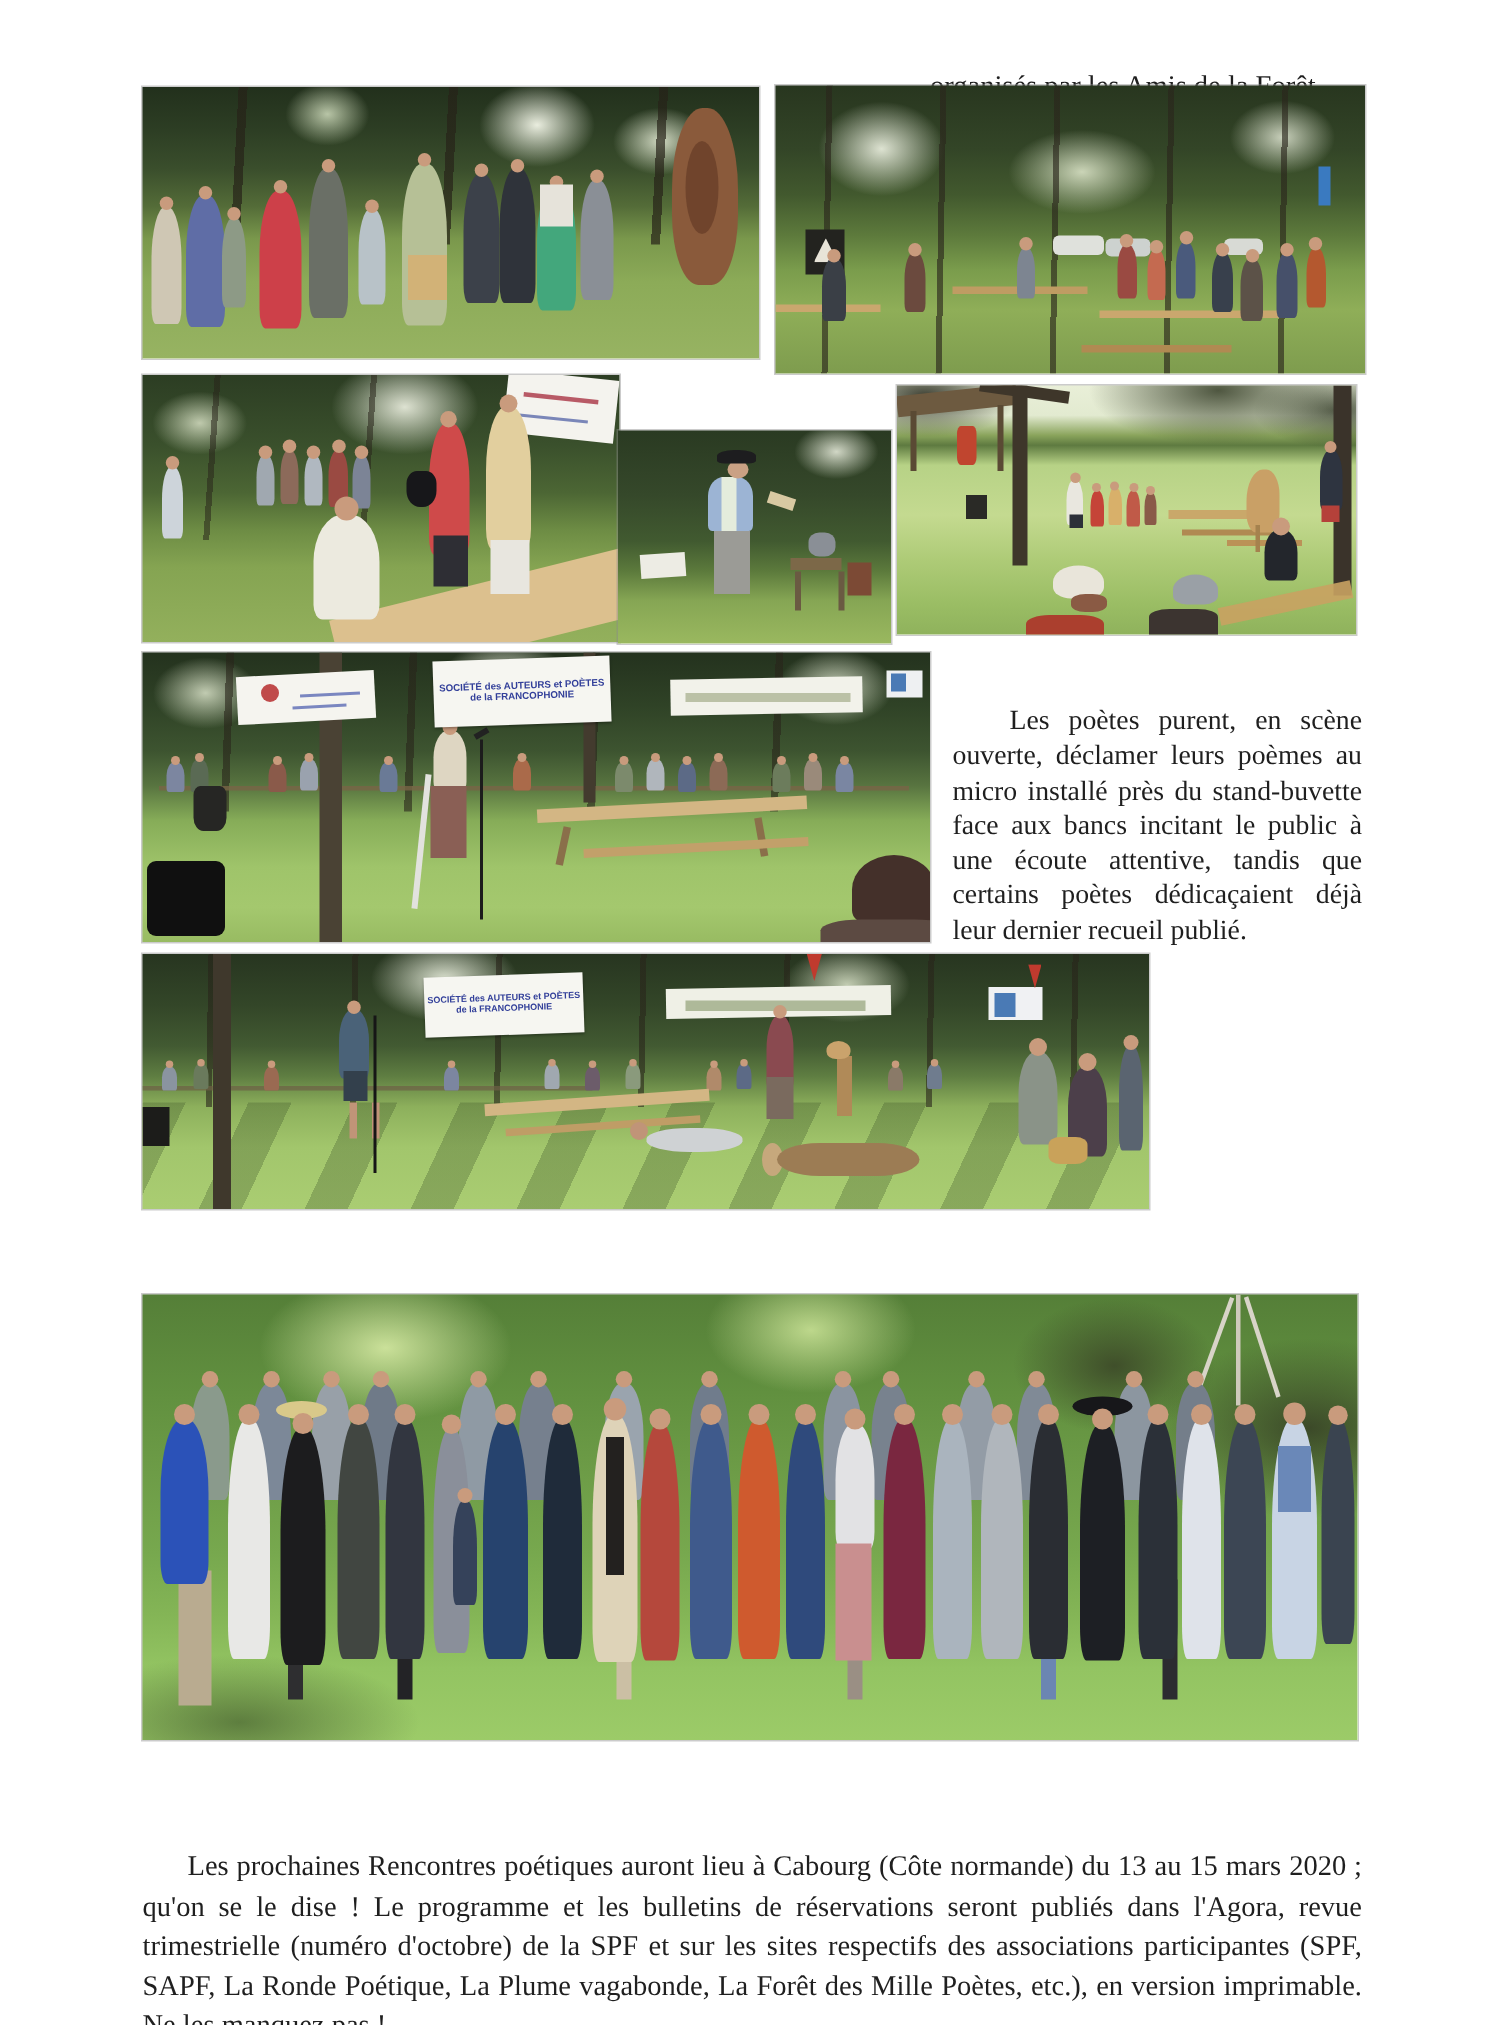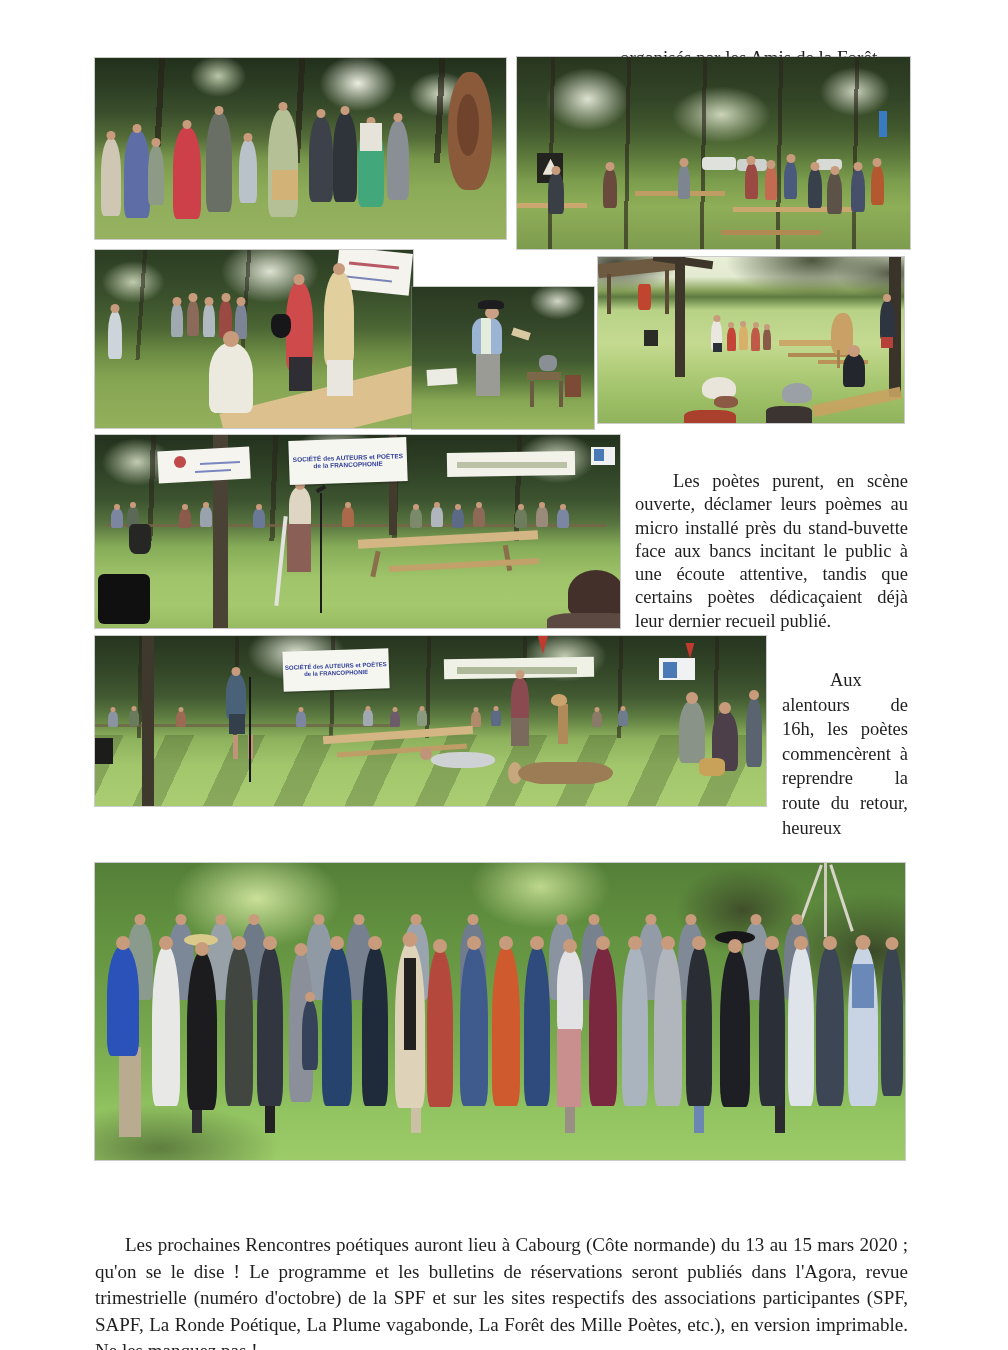--- a/index.html
+++ b/index.html
@@ -348,16 +348,15 @@
       <div class="fg fg-p" style="left: 77.2%; top: 29%; width: 30px; height: 158px; background: rgb(29, 31, 36); --hs: 14px;"></div>
       <div class="fg fg-p" style="left: 82%; top: 28%; width: 26px; height: 160px; background: rgb(43, 48, 56); --hs: 14px;"></div>
       <div class="fg fg-p" style="left: 85.5%; top: 28%; width: 26px; height: 160px; background: rgb(223, 227, 234); --hs: 14px;"></div>
       <div class="fg fg-p" style="left: 89%; top: 28%; width: 28px; height: 160px; background: rgb(60, 70, 84); --hs: 14px;"></div>
       <div class="fg fg-p" style="left: 93%; top: 28%; width: 30px; height: 160px; background: rgb(200, 212, 228); --hs: 15px;"></div>
       <div class="fg fg-b" style="left: 93.5%; top: 34%; width: 22px; height: 44px; background: rgb(106, 136, 184);"></div>
       <div class="fg fg-p" style="left: 97%; top: 28%; width: 22px; height: 150px; background: rgb(58, 68, 80); --hs: 13px;"></div>
     </figure>
 
   <p class="txt col1">Les poètes purent, en scène ouverte, déclamer leurs poèmes au micro installé près du stand-buvette face aux bancs incitant le public à une écoute attentive, tandis que certains poètes dédicaçaient déjà leur dernier recueil publié.</p>
-  <p class="txt col2">Aux alentours de 16h, les poètes commencèrent à reprendre la route du retour, heureux</p>
   <p class="txt bottom">Les prochaines Rencontres poétiques auront lieu à Cabourg (Côte normande) du 13 au 15 mars 2020 ; qu'on se le dise ! Le programme et les bulletins de réservations seront publiés dans l'Agora, revue trimestrielle (numéro d'octobre) de la SPF et sur les sites respectifs des associations participantes (SPF, SAPF, La Ronde Poétique, La Plume vagabonde, La Forêt des Mille Poètes, etc.), en version imprimable. Ne les manquez pas !</p>
 
 </div>
 
 </body></html>

